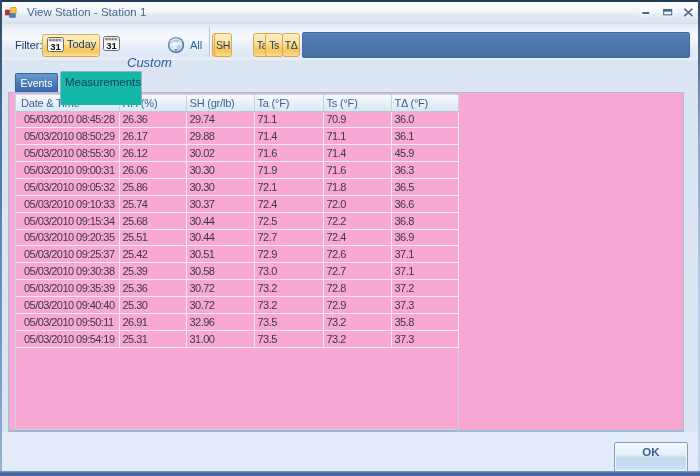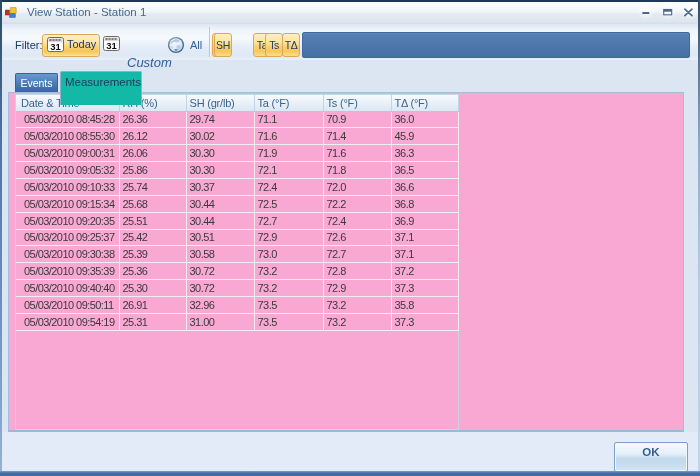--- a/index.html
+++ b/index.html
@@ -164,20 +164,28 @@
             </tr>
       <tr>
               <td class="d">05/03/2010 08:45:28</td>
               <td>26.36</td>
               <td>29.74</td>
               <td>71.1</td>
               <td>70.9</td>
               <td>36.0</td>
             </tr>
       <tr>
+              <td class="d">05/03/2010 08:50:29</td>
+              <td>26.17</td>
+              <td>29.88</td>
+              <td>71.4</td>
+              <td>71.1</td>
+              <td>36.1</td>
+            </tr>
+      <tr>
               <td class="d">05/03/2010 08:55:30</td>
               <td>26.12</td>
               <td>30.02</td>
               <td>71.6</td>
               <td>71.4</td>
               <td>45.9</td>
             </tr>
       <tr>
               <td class="d">05/03/2010 09:00:31</td>
               <td>26.06</td>

